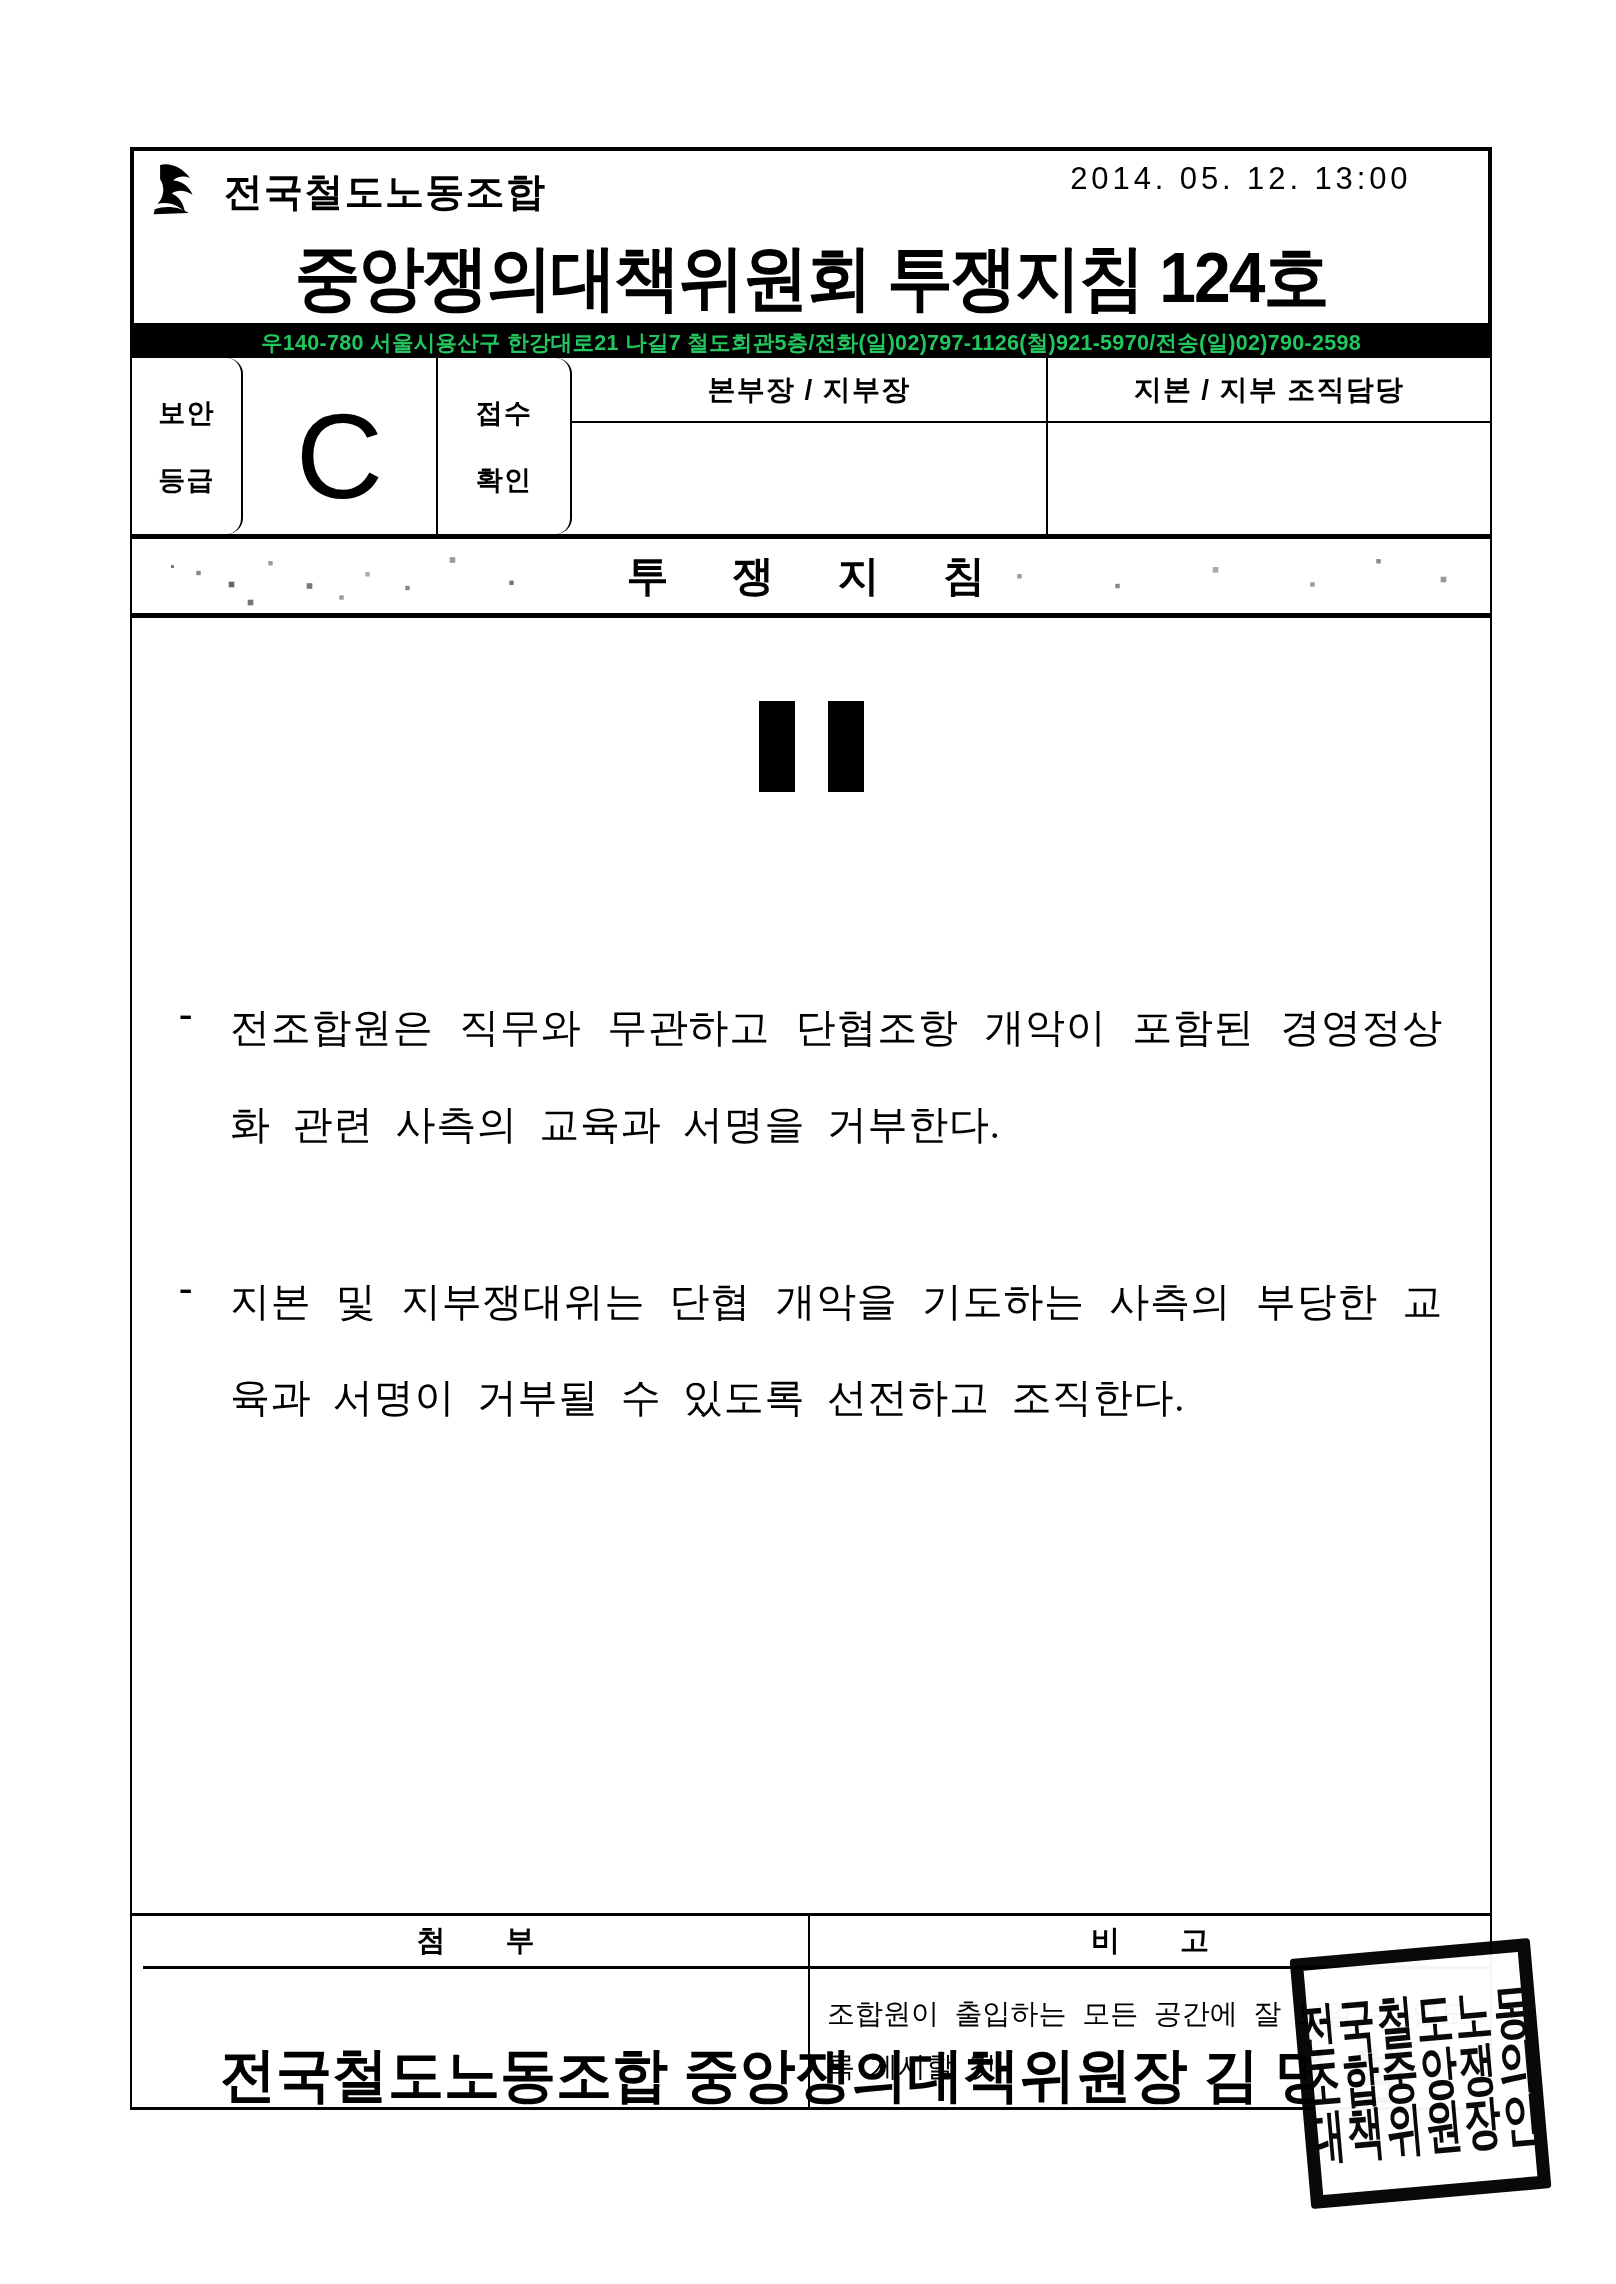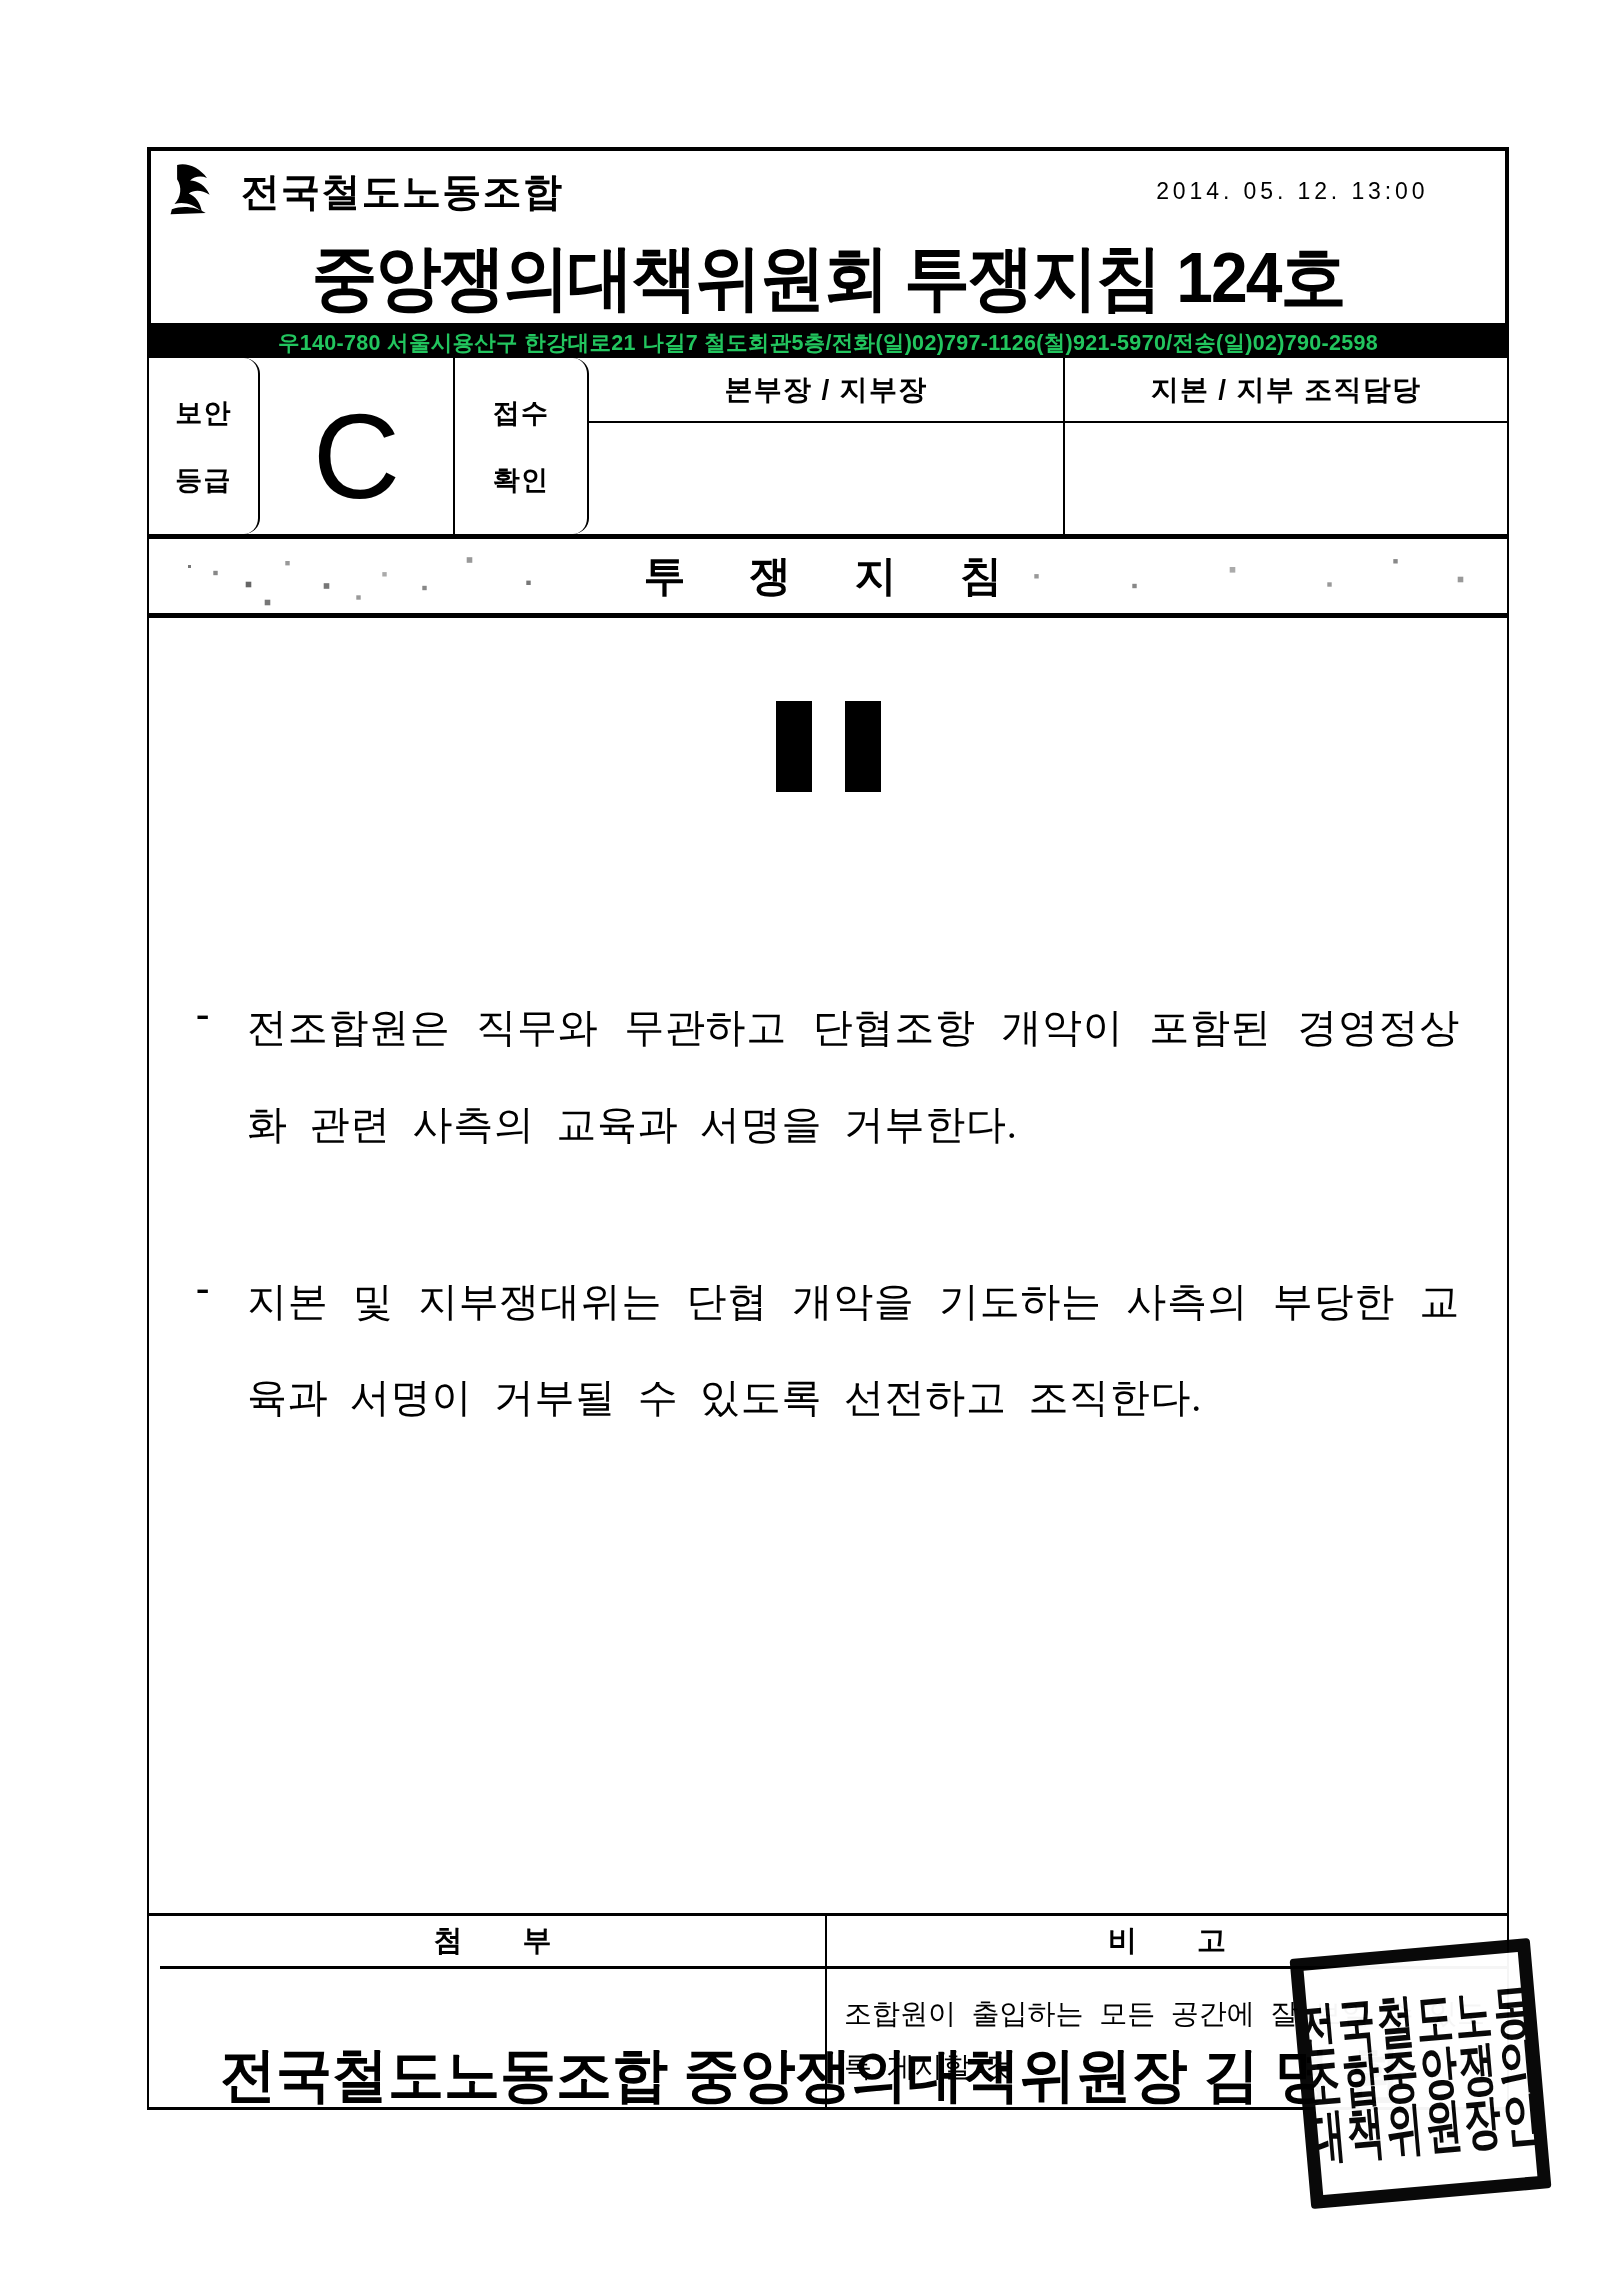--- a/index.html
+++ b/index.html
@@ -1,27 +1,27 @@
 <!DOCTYPE html>
 <html style="font-size:10.4px"><head>
 <meta charset="utf-8">
 <style>
   html,body { margin:0; padding:0; background:#e8e8e8; }
   .page {
     position:relative; width:1616px; height:2284px; background:#ffffff;
     font-family:"Liberation Sans", sans-serif; color:#000; overflow:hidden;
   }
-  .doc { position:absolute; left:147px; top:147px; width:1362px; }
+  .doc { position:absolute; left:130px; top:147px; width:1362px; }
 
   
   .header-box { box-sizing:border-box; border:4.6px solid #000; height:180px; padding-top:7.8px; }
   .header-top { display:flex; align-items:flex-start; padding:2.6px 19.5px 0 17px; height:63px; }
   .logo { width:65px; height:56px; flex:0 0 auto; }
   .org-name { font-size:39px; font-weight:900; letter-spacing:1.3px; margin-left:7.8px; margin-top:3.9px; white-space:nowrap; }
-  .datetime { margin-left:auto; font-size:23px; font-weight:400; letter-spacing:3.9px; margin-top:17px; padding-right:57px; white-space:nowrap; }
+  .datetime { margin-left:auto; font-size:31px; font-weight:400; letter-spacing:3.9px; margin-top:0; padding-right:57px; white-space:nowrap; }
   .main-title { text-align:center; font-size:66px; font-weight:900; letter-spacing:-2px; white-space:nowrap; margin-top:5.2px; transform:scaleY(1.08); transform-origin:top center; }
 
   
   .address-bar { background:#000; color:#22c55e; height:31px; display:flex; align-items:center; justify-content:center; font-size:21.5px; font-weight:600; letter-spacing:0.3px; white-space:nowrap; }
 
   
   .body-frame { box-sizing:border-box; border-left:2px solid #000; border-right:2px solid #000; }
 
   
   .info-table { display:grid; grid-template-columns:111px 195px 134px 476px 1fr; grid-template-rows:65px 111px; }

